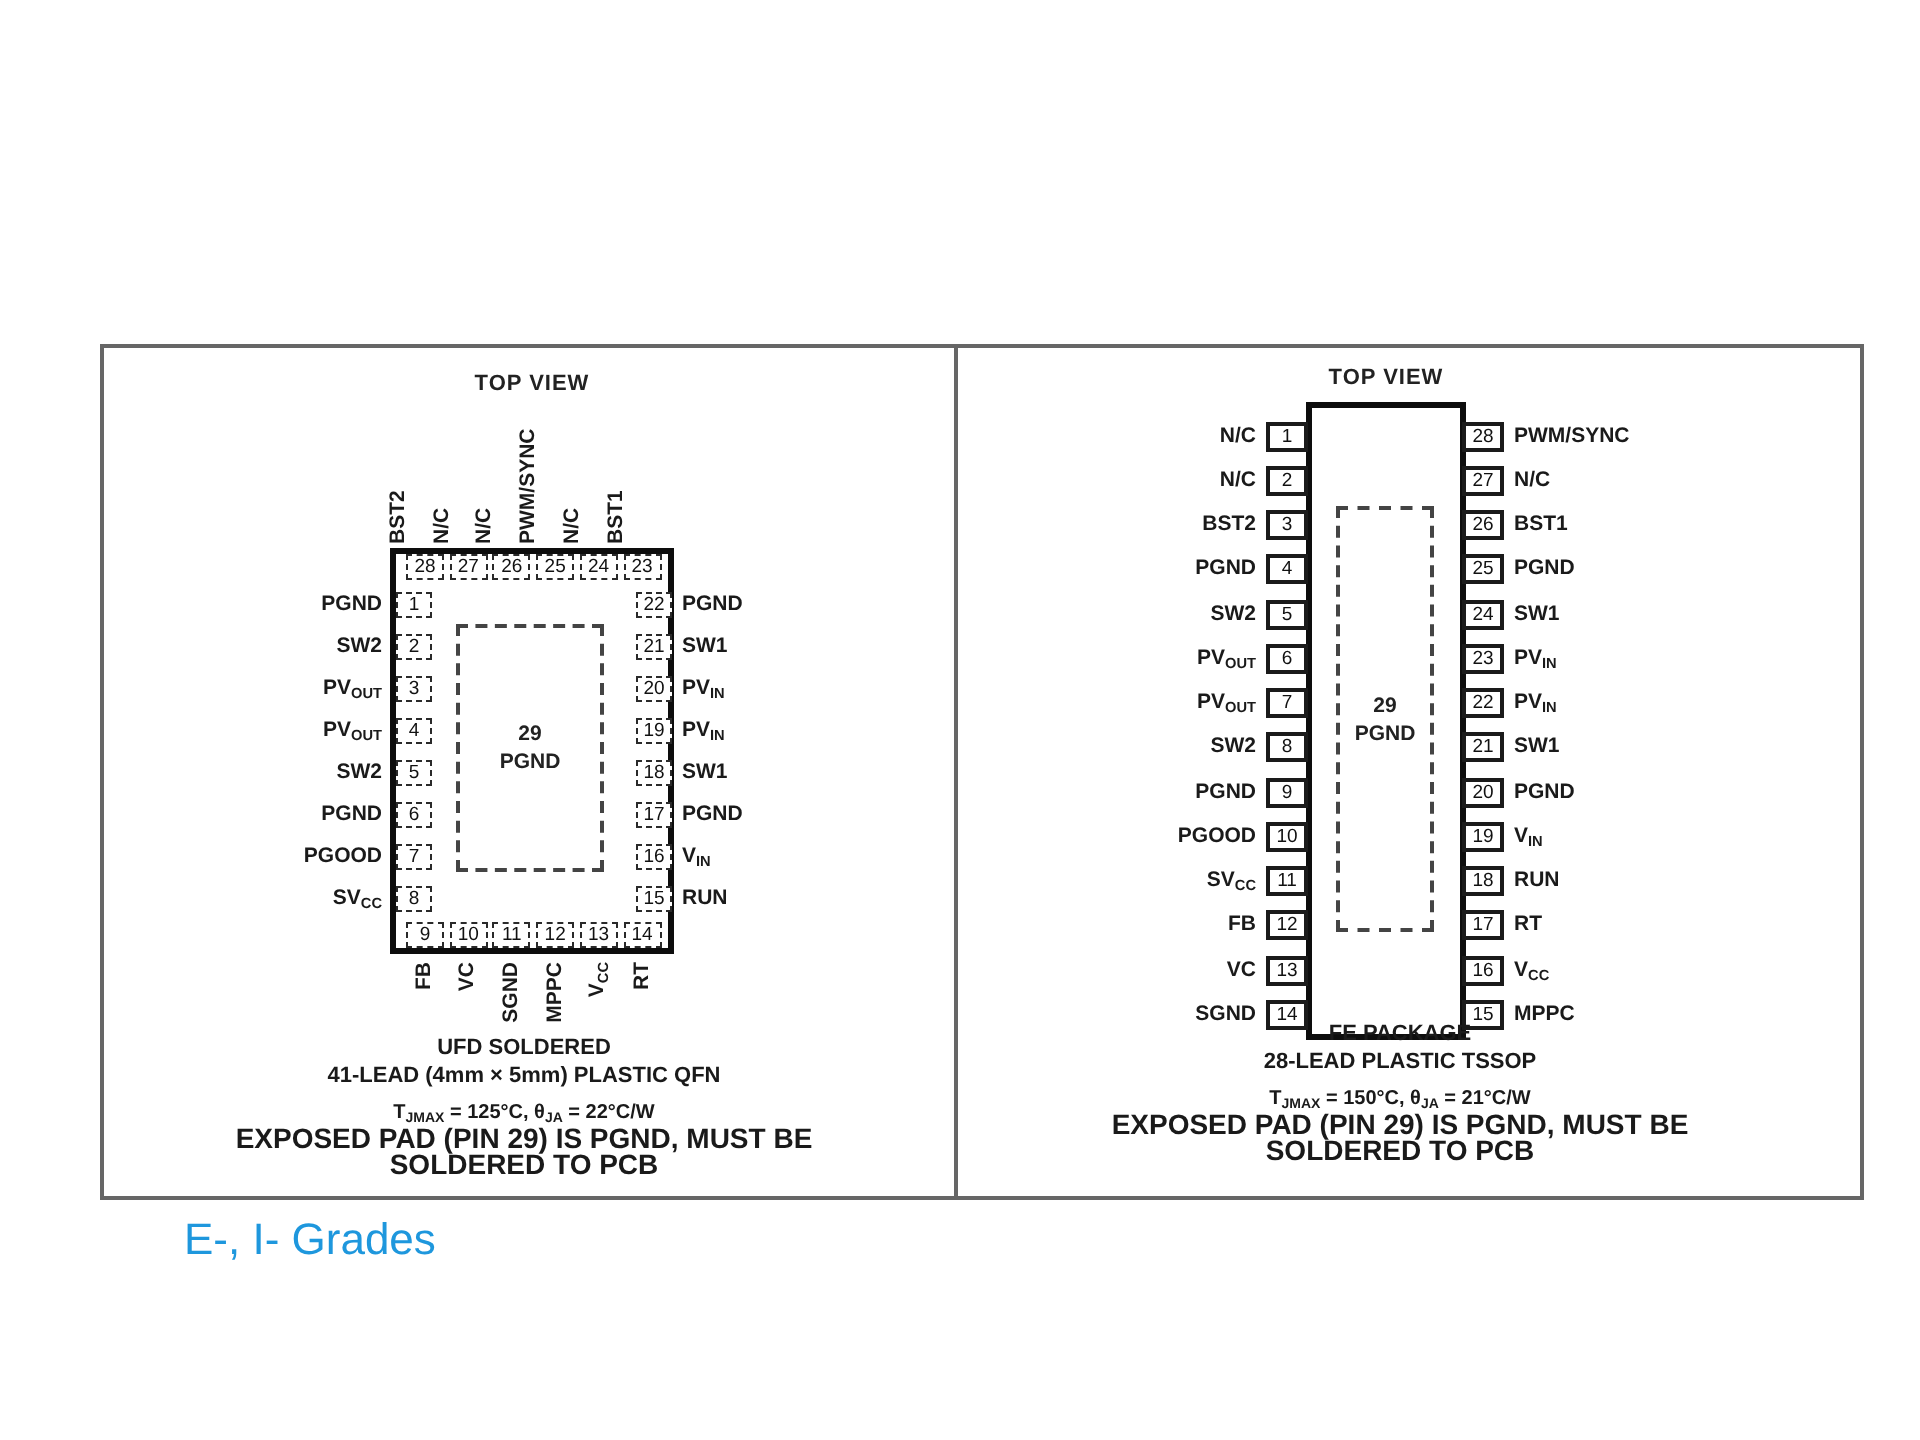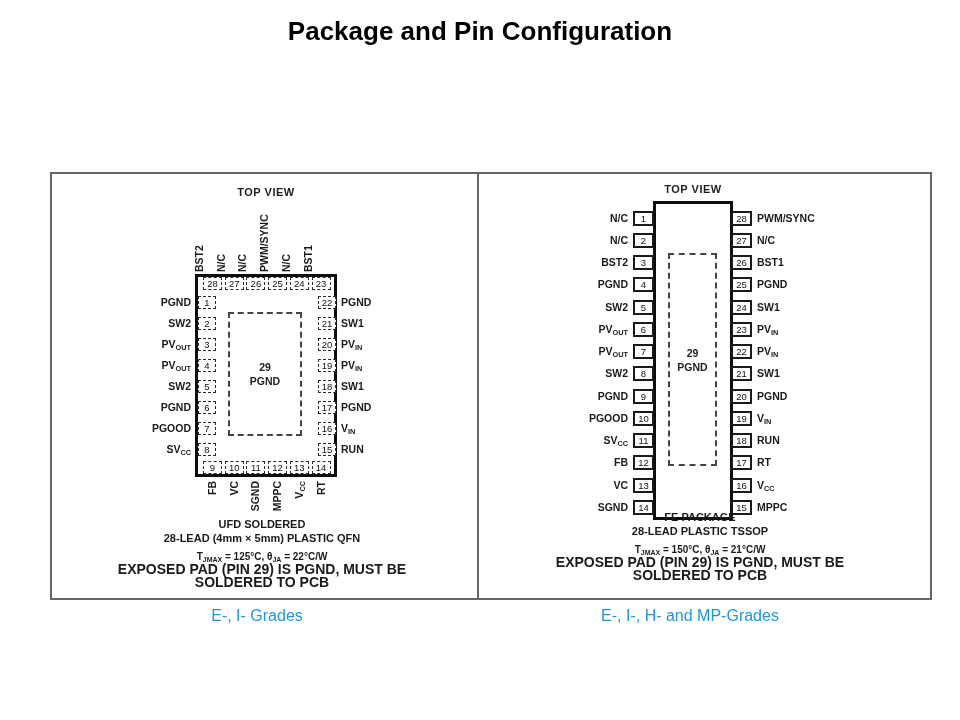--- a/index.html
+++ b/index.html
@@ -21,29 +21,28 @@
   .pinbox.dashed{border:1px dashed #2a2a2a;}
   .pinbox.solid{border:2px solid #1a1a1a;}
   .pinlabel{font-size:10.5px;font-weight:bold;line-height:13px;color:#1a1a1a;white-space:nowrap;}
   .rot{transform:rotate(-90deg);}
   .rot-top{transform-origin:0 100%;}
   .rot-bottom{transform-origin:100% 0;}
   .pkg-footer{text-align:center;color:#1a1a1a;}
   .pkg-footer .l1,.pkg-footer .l2{font-size:11px;font-weight:bold;line-height:14px;}
   .pkg-footer .l3{font-size:10px;font-weight:bold;line-height:13px;margin-top:5px;}
   .pkg-footer .l4{font-size:14px;font-weight:bold;line-height:13px;}
-  .grade{font-size:16px;text-align:center;}
+  .grade{font-size:22px;}
   sub{font-size:0.7em;vertical-align:-0.3em;line-height:0;}
 </style>
 </head>
 <body>
 
 <div id="slide">
 
-  <div class="abs title">Package and Pin Configuration</div>
 
 
   <div class="abs figure-box"></div>
   <div class="abs divider"></div>
 
   <div class="abs topview" style="left:186px;top:186px;width:160px;">TOP VIEW</div>
 
   <div class="abs pkg-body" style="left:195px;top:274px;width:142px;height:203px;"></div>
 
   <div class="abs pad" style="left:228px;top:312px;width:74px;height:124px;">
@@ -105,21 +104,21 @@
       <div class="pinbox dashed" style="position: absolute; left: 318px; top: 401px; width: 18px; height: 13px;">17</div>
       <div class="pinlabel" style="position: absolute; left: 341px; top: 401px; width: 90px;">PGND</div>
       <div class="pinbox dashed" style="position: absolute; left: 318px; top: 422px; width: 18px; height: 13px;">16</div>
       <div class="pinlabel" style="position: absolute; left: 341px; top: 422px; width: 90px;">V<sub>IN</sub></div>
       <div class="pinbox dashed" style="position: absolute; left: 318px; top: 443px; width: 18px; height: 13px;">15</div>
       <div class="pinlabel" style="position: absolute; left: 341px; top: 443px; width: 90px;">RUN</div>
     </div>
 
   <div class="abs pkg-footer" style="left:82px;top:517px;width:360px;">
     <div class="l1">UFD SOLDERED</div>
-    <div class="l2">28-LEAD (4mm × 5mm) PLASTIC QFN</div>
+    <div class="l2">41-LEAD (4mm × 5mm) PLASTIC QFN</div>
     <div class="l3">T<sub>JMAX</sub> = 125°C, θ<sub>JA</sub> = 22°C/W</div>
     <div class="l4">EXPOSED PAD (PIN 29) IS PGND, MUST BE SOLDERED TO PCB</div>
   </div>
 
   <div class="abs grade" style="left: 92px; top: 607px; width: 330px; color: rgb(30, 151, 221);">E-, I- Grades</div>
 
   <div class="abs topview" style="left:613px;top:183px;width:160px;">TOP VIEW</div>
 
   <div class="abs pkg-body" style="left:653px;top:201px;width:80px;height:319px;"></div>
 
@@ -187,15 +186,14 @@
       <div class="pinlabel" style="position: absolute; left: 757px; top: 500.75px; width: 110px;">MPPC</div>
     </div>
 
   <div class="abs pkg-footer" style="left:520px;top:510px;width:360px;">
     <div class="l1">FE PACKAGE</div>
     <div class="l2">28-LEAD PLASTIC TSSOP</div>
     <div class="l3">T<sub>JMAX</sub> = 150°C, θ<sub>JA</sub> = 21°C/W</div>
     <div class="l4">EXPOSED PAD (PIN 29) IS PGND, MUST BE SOLDERED TO PCB</div>
   </div>
 
-  <div class="abs grade" style="left: 520px; top: 607px; width: 340px; color: rgb(30, 151, 221);">E-, I-, H- and MP-Grades</div>
 
 </div>
 
 </body></html>

